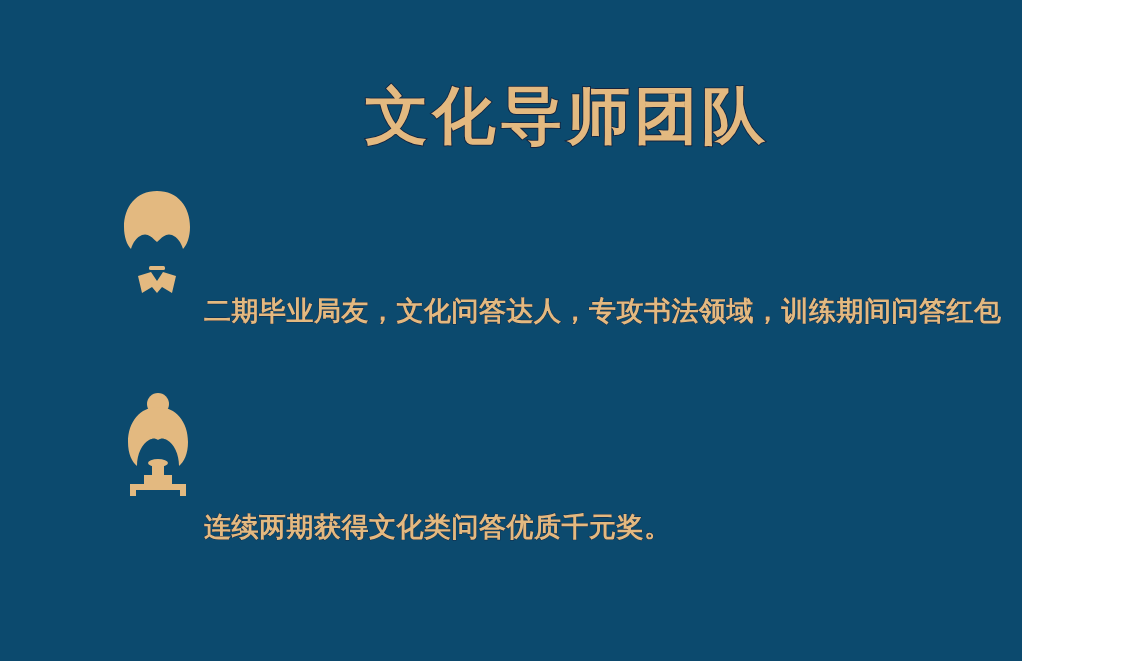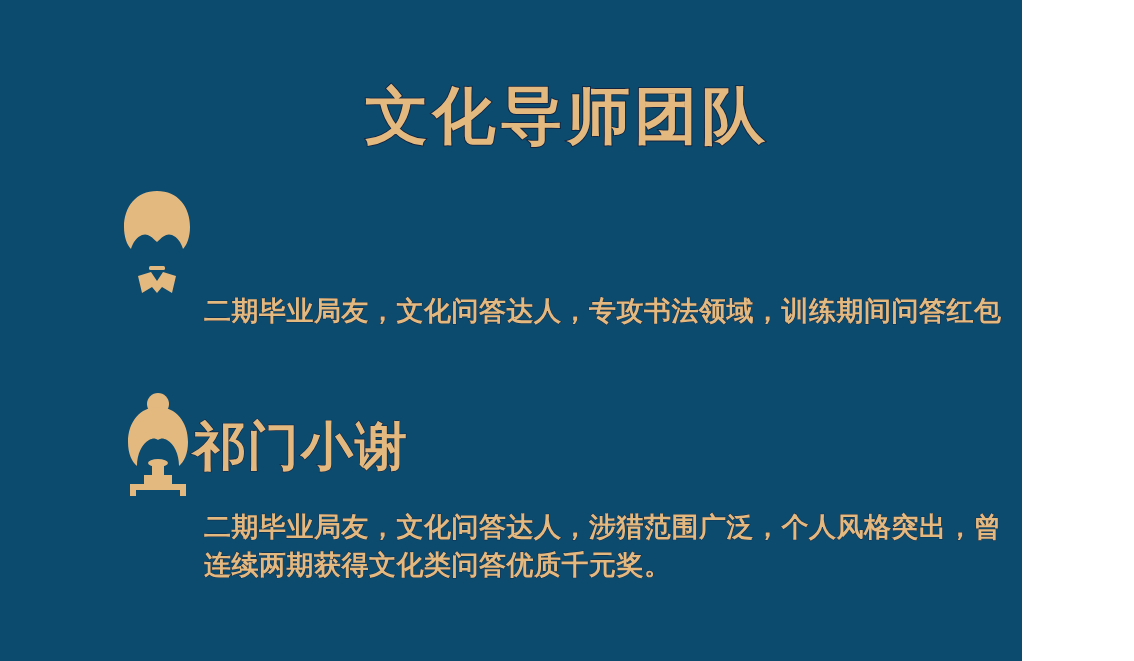--- a/index.html
+++ b/index.html
@@ -149,21 +149,19 @@
         <ellipse cx="40" cy="71" rx="10" ry="4" fill="#e3b980"></ellipse>
         <rect x="34" y="72" width="12" height="12" fill="#e3b980"></rect>
 
         <rect x="26" y="83" width="28" height="11" fill="#e3b980"></rect>
         <rect x="12" y="92" width="56" height="6" fill="#e3b980"></rect>
         <rect x="12" y="92" width="6" height="12" fill="#e3b980"></rect>
         <rect x="62" y="92" width="6" height="12" fill="#e3b980"></rect>
       </svg>
     </div>
 
-    <div class="member-name">祁门小谢</div>
 
     <div class="member-desc">
-      <span class="line">二期毕业局友，文化问答达人，涉猎范围广泛，个人风格突出，曾</span>
       <span class="line">连续两期获得文化类问答优质千元奖。</span>
     </div>
   </div>
 
 </div>
 
 </body></html>

